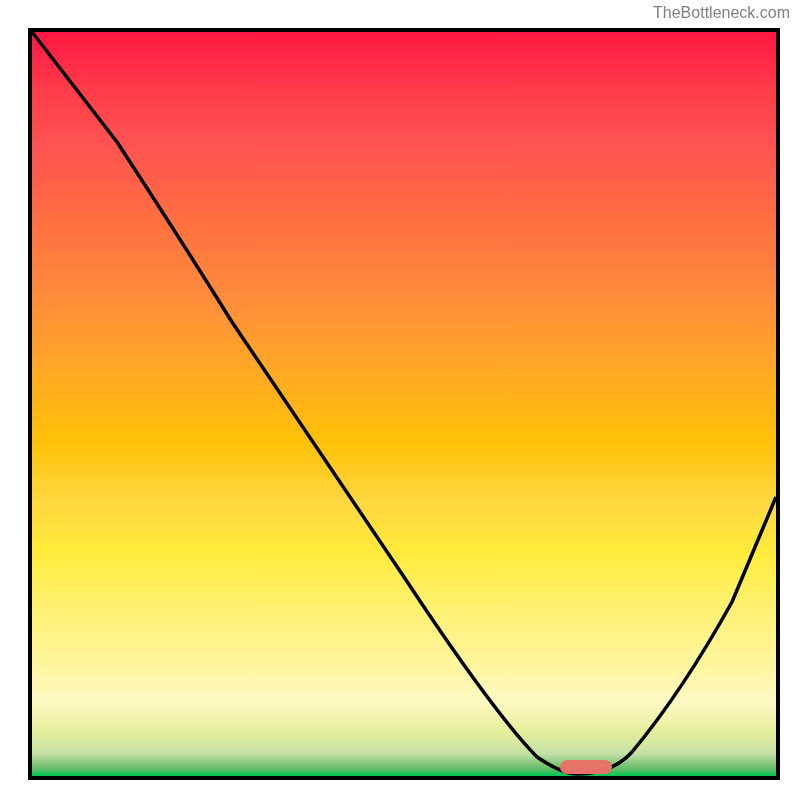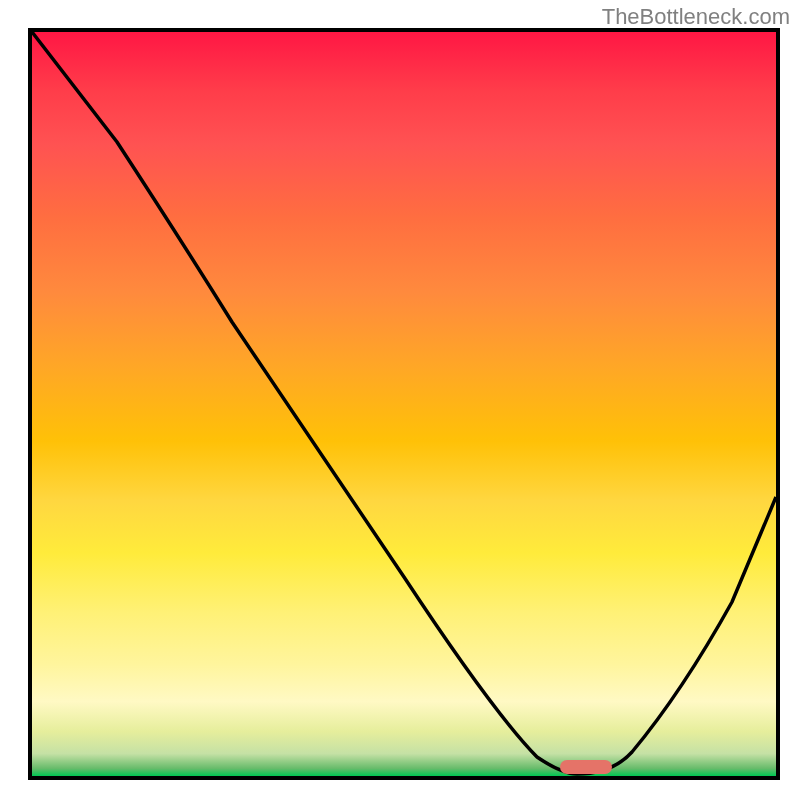--- a/index.html
+++ b/index.html
@@ -12,21 +12,21 @@
   }
   .chart-container {
     position: relative;
     width: 800px;
     height: 800px;
   }
   .attribution {
     position: absolute;
     top: 4px;
     right: 10px;
-    font-size: 22px;
+    font-size: 16px;
     color: #808080;
     font-weight: normal;
     z-index: 10;
   }
   .plot-area {
     position: absolute;
     left: 28px;
     top: 28px;
     width: 744px;
     height: 744px;

